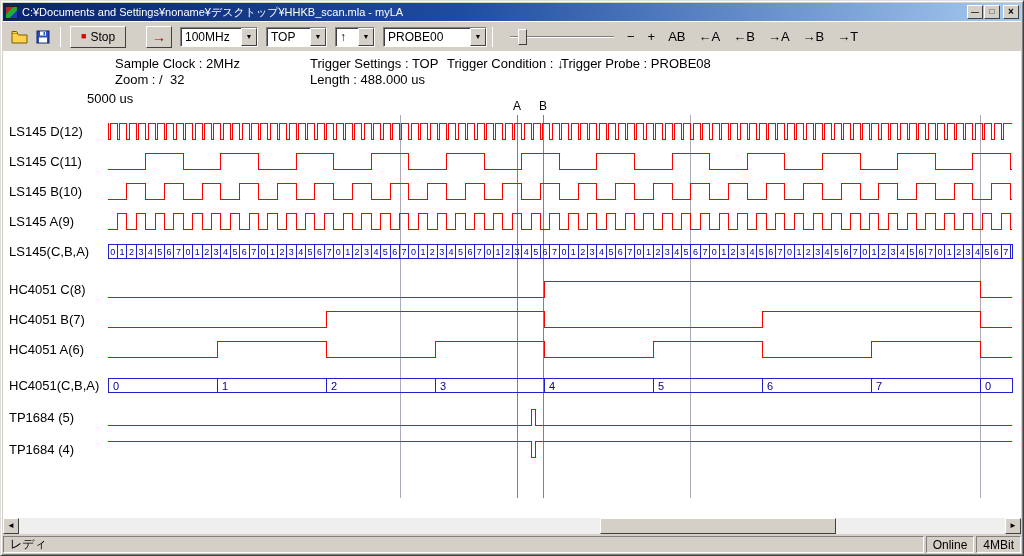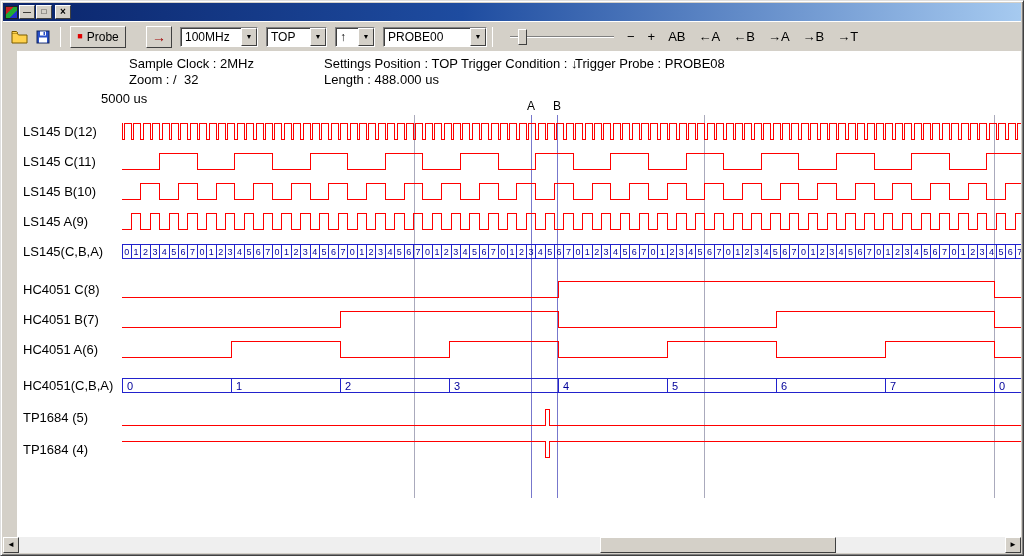--- a/index.html
+++ b/index.html
@@ -41,21 +41,21 @@
   .combo-btn { width:16px; background:#d4d0c8; border:1px solid; border-color:#fff #404040 #404040 #fff;
     display:flex; align-items:center; justify-content:center; }
   .dd-arrow { font-size:7px; line-height:1; color:#000; }
   .slider { width:104px; height:20px; position:relative; margin-left:12px; flex:0 0 auto; }
   .slider-track { position:absolute; left:0; right:0; top:9px; height:2px; background:#808080; border-bottom:1px solid #fff; }
   .slider-thumb { position:absolute; left:8px; top:2px; width:9px; height:16px; background:#d4d0c8;
     border:1px solid; border-color:#fff #404040 #404040 #fff; }
   .flatbtn { margin-left:13px; font-size:13px; white-space:nowrap; flex:0 0 auto; }
 
   
-  .client { position:relative; flex:1; background:#fff; overflow:hidden;margin-left:14px; }
+  .client { position:relative; flex:1; background:#fff; overflow:hidden; }
   .info { position:absolute; font-size:13px; color:#000; white-space:pre; }
   #wave { position:absolute; left:0; top:0; shape-rendering:crispEdges;
     font-family:"Liberation Sans","DejaVu Sans",sans-serif; }
 
   
   .hscroll { height:16px; position:relative; background:#efefef; }
   .scroll-btn { position:absolute; top:0; width:16px; height:16px; background:#d4d0c8;
     border:1px solid; border-color:#fff #404040 #404040 #fff;
     display:flex; align-items:center; justify-content:center; }
   .scroll-btn.left { left:0; } .scroll-btn.right { right:0; }
@@ -69,20 +69,21 @@
     display:flex; align-items:center; padding:0 6px; white-space:nowrap; }
   .status-panel.main { flex:1; }
 </style>
 </head>
 <body>
 
 <div class="window">
 
   <div class="titlebar">
     <div class="app-icon"></div>
+    <div class="title-text">C:¥Documents and Settings¥noname¥デスクトップ¥HHKB_scan.mla - myLA</div>
     <div class="winbtn">
         <span class="winglyph">—</span>
       </div>
     <div class="winbtn">
         <span class="winglyph">□</span>
       </div>
     <div class="winbtn close">
         <span class="winglyph" style="font-size:10px">×</span>
       </div>
   </div>
@@ -99,21 +100,21 @@
       <svg width="14" height="14" viewBox="0 0 14 14">
         <rect x="1" y="1" width="12" height="12" fill="#2a50c8" stroke="#10245e"></rect>
         <rect x="4" y="1.5" width="6" height="4" fill="#fff"></rect>
         <rect x="7.5" y="2" width="1.5" height="3" fill="#2a50c8"></rect>
         <rect x="3" y="7.5" width="8" height="5" fill="#fff"></rect>
       </svg>
     </button>
     <div class="sep"></div>
     <button class="tbtn stop">
       <span class="stop-sq">■</span>
-      <span>Probe</span>
+      <span>Stop</span>
     </button>
     <button class="tbtn run">
       <span>→</span>
     </button>
 
     <div class="combo" style="width:78px">
       <span class="combo-val">100MHz</span>
       <span class="combo-btn">
           <span class="dd-arrow">▼</span>
         </span>
@@ -149,21 +150,21 @@
     <span class="flatbtn">AB</span>
     <span class="flatbtn">←A</span>
     <span class="flatbtn">←B</span>
     <span class="flatbtn">→A</span>
     <span class="flatbtn">→B</span>
     <span class="flatbtn">→T</span>
   </div>
 
   <div class="client">
     <span class="info" style="left:112px;top:5px">Sample Clock : 2MHz</span>
-    <span class="info" style="left:307px;top:5px">Settings Position : TOP</span>
+    <span class="info" style="left:307px;top:5px">Trigger Settings : TOP</span>
     <span class="info" style="left:444px;top:5px">Trigger Condition : ↓</span>
     <span class="info" style="left:558px;top:5px">Trigger Probe : PROBE08</span>
     <span class="info" style="left:112px;top:21px">Zoom : /  32</span>
     <span class="info" style="left:307px;top:21px">Length : 488.000 us</span>
     <span class="info" style="left:84px;top:40px">5000 us</span>
     <svg id="wave" width="1018" height="447">
         <line x1="397" y1="64" x2="397" y2="447" stroke="#aaaabc" stroke-width="1"></line>
         <line x1="687" y1="64" x2="687" y2="447" stroke="#aaaabc" stroke-width="1"></line>
         <line x1="977" y1="64" x2="977" y2="447" stroke="#aaaabc" stroke-width="1"></line>
         <line x1="514" y1="64" x2="514" y2="447" stroke="#7777cc" stroke-width="1"></line>
@@ -407,14 +408,19 @@
   <div class="hscroll">
     <div class="scroll-btn left">
         <span class="scroll-glyph">◄</span>
       </div>
     <div class="scroll-thumb"></div>
     <div class="scroll-btn right">
         <span class="scroll-glyph">►</span>
       </div>
   </div>
 
+  <div class="statusbar">
+    <div class="status-panel main">レディ</div>
+    <div class="status-panel">Online</div>
+    <div class="status-panel">4MBit</div>
+  </div>
 
 </div>
 
 </body></html>

